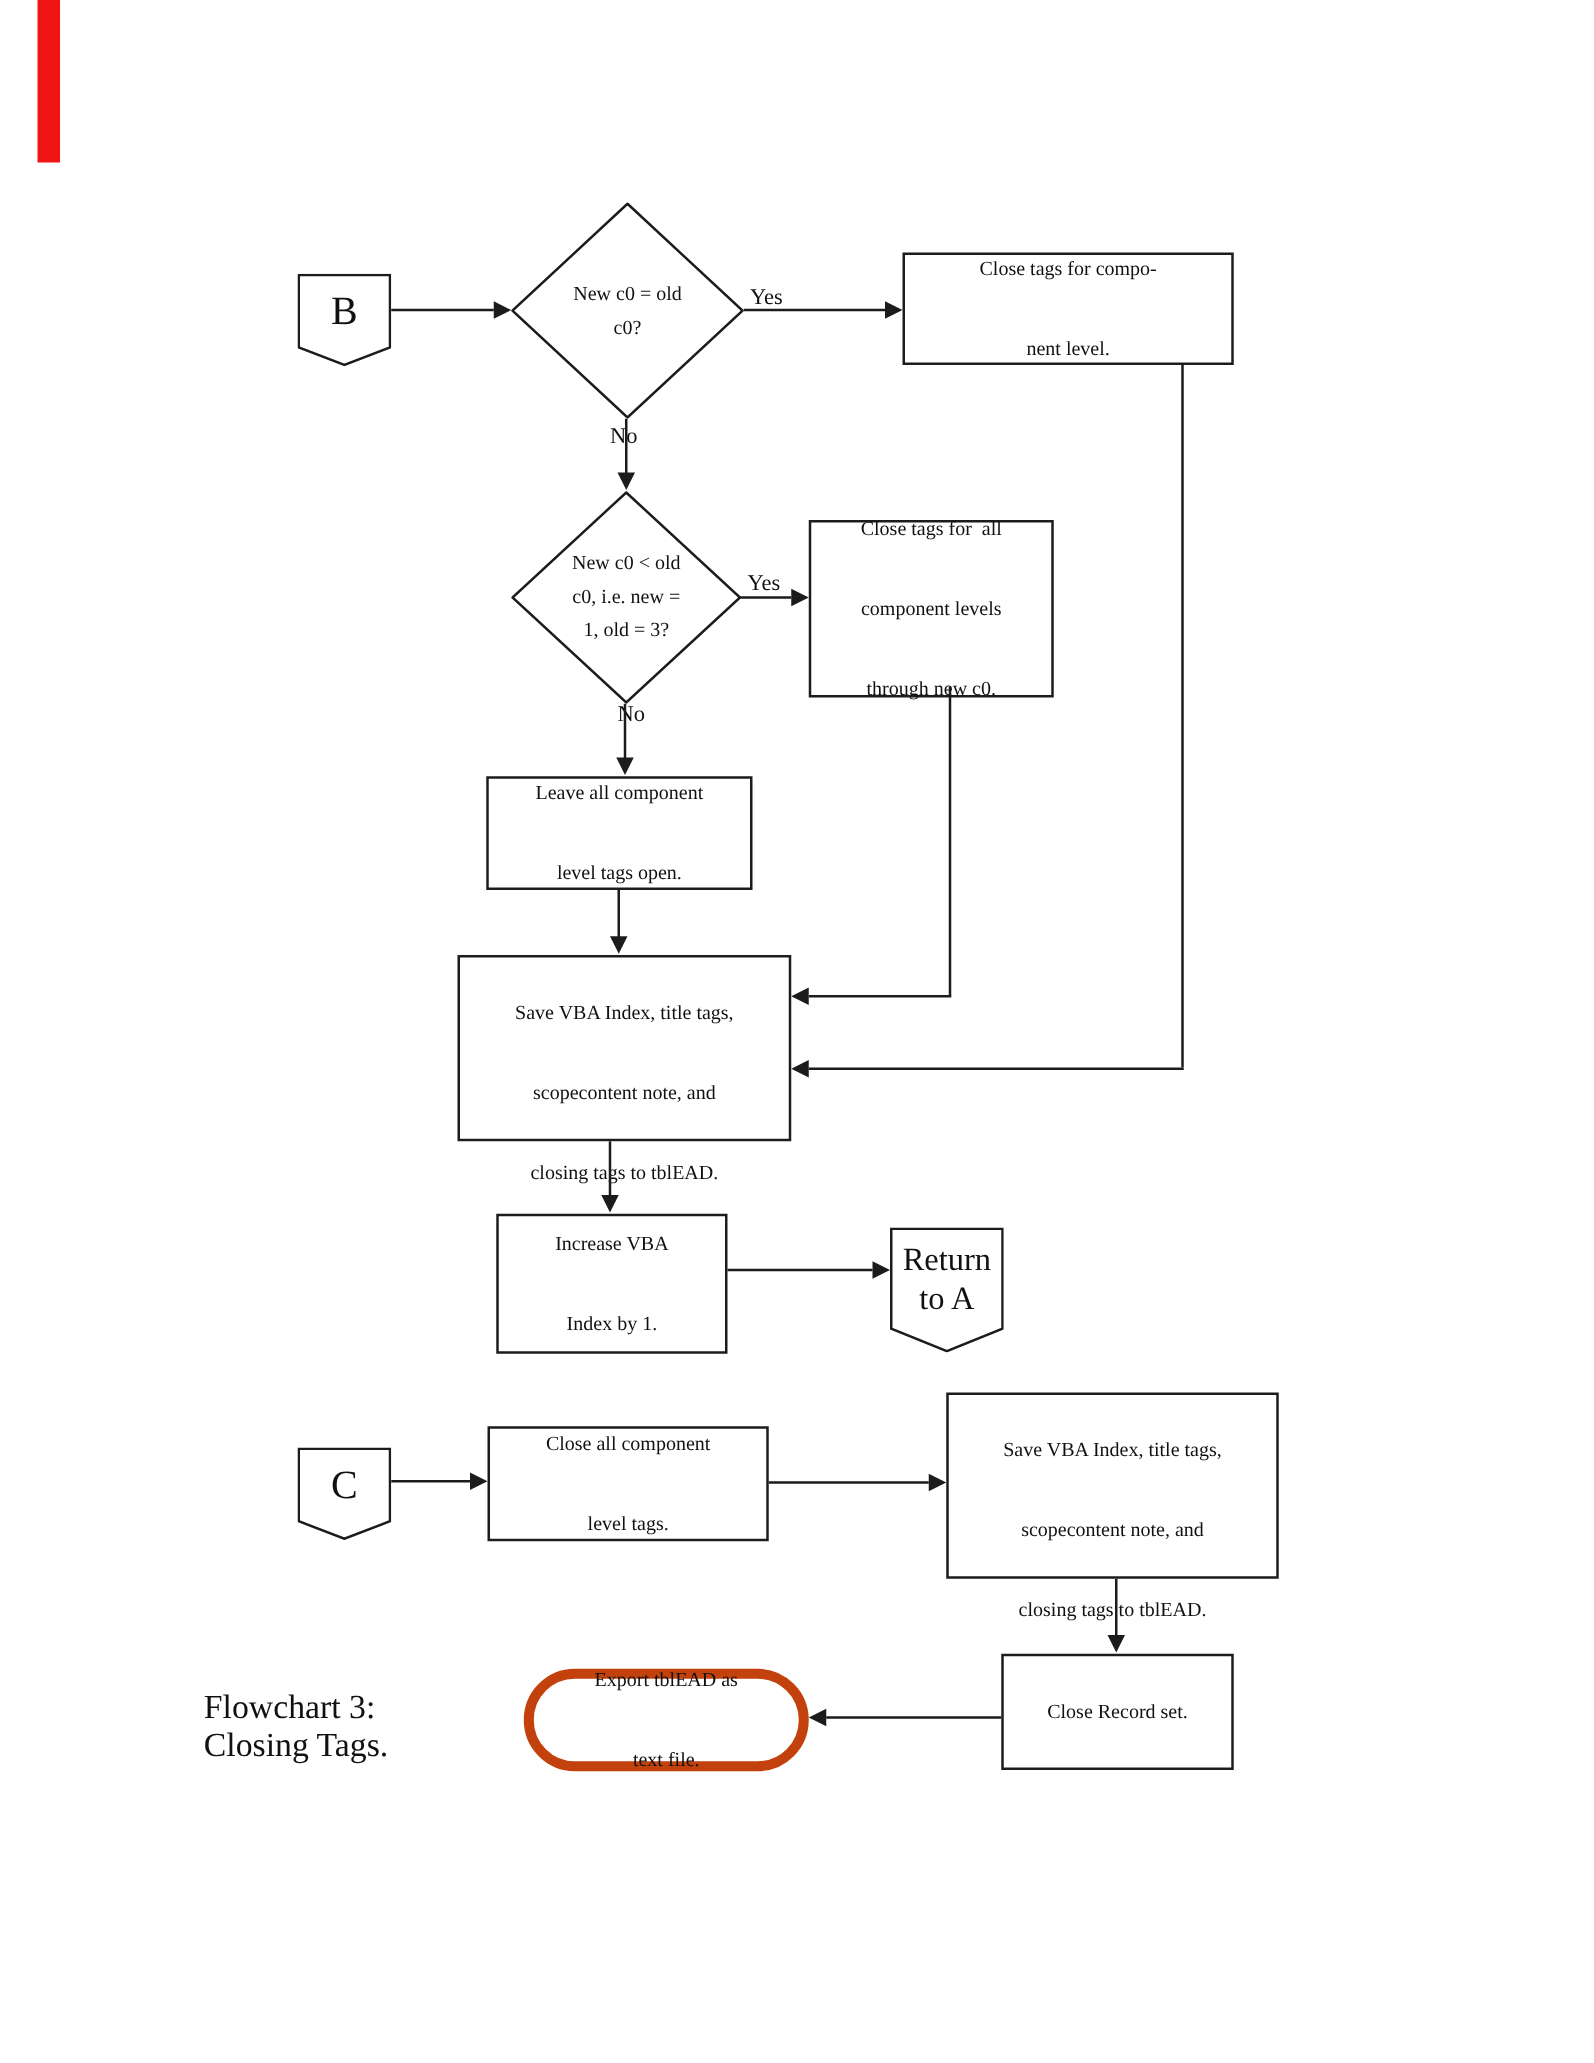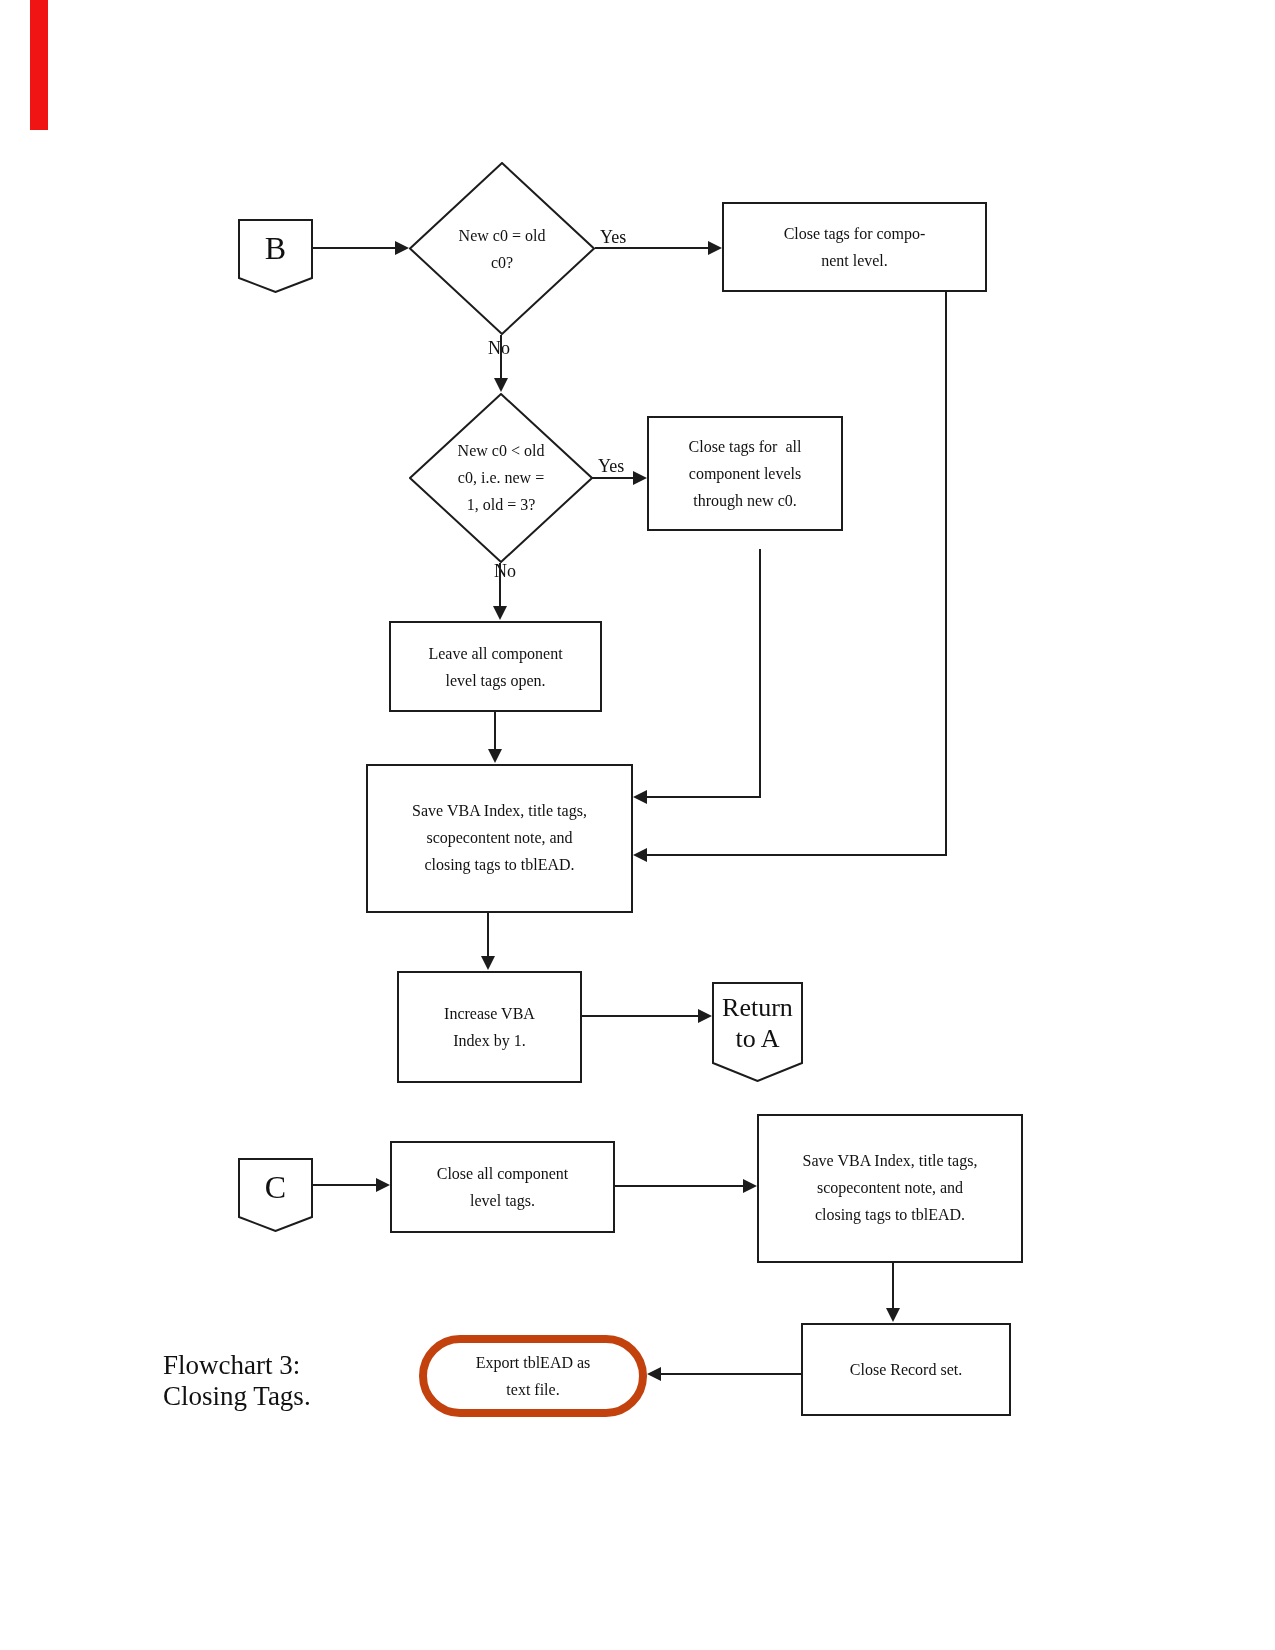--- a/index.html
+++ b/index.html
@@ -1,19 +1,19 @@
 <!DOCTYPE html>
 <html><head>
 <meta charset="utf-8">
 <style>
   html,body{margin:0;padding:0;background:#ffffff;}
   .canvas{position:relative;width:1275px;height:1650px;background:#ffffff;overflow:hidden;
           font-family:"Liberation Serif","DejaVu Serif",serif;color:#111;}
   .redbar{position:absolute;left:30px;top:0;width:18px;height:130px;background:#f01414;}
-  .node{position:absolute;box-sizing:border-box;}
+  .node{position:absolute;box-sizing:border-box;gap:37px;}
   .rect{border:2px solid #1c1c1c;background:#fff;display:flex;flex-direction:column;
         align-items:center;justify-content:center;text-align:center;}
   .rect.toppad{justify-content:flex-start;padding-top:31px;}
   .node-line{white-space:pre;font-size:16px;line-height:27px;}
   .stadium{border:8px solid #c2410c;border-radius:41px;background:#fff;display:flex;flex-direction:column;
         align-items:center;justify-content:center;text-align:center;}
   .shapebox{position:absolute;}
   .shapebox svg{display:block;}
   .overlay{position:absolute;left:0;top:0;width:100%;display:flex;flex-direction:column;
         align-items:center;text-align:center;}
@@ -62,21 +62,21 @@
     <svg width="184" height="170" viewBox="0 0 184 170">
       <polygon points="92,1 183,85 92,169 1,85" fill="#ffffff" stroke="#1c1c1c" stroke-width="2"></polygon>
     </svg>
     <div class="overlay" style="top:44px;">
       <div class="node-line">New c0 &lt; old</div>
       <div class="node-line">c0, i.e. new =</div>
       <div class="node-line">1, old = 3?</div>
     </div>
   </div>
 
-  <div class="node rect" style="left:647px;top:416px;width:196px;height:115px;">
+  <div class="node rect" style="left:647px;top:416px;width:196px;height:142px;">
     <div class="node-line">Close tags for  all</div>
     <div class="node-line">component levels</div>
     <div class="node-line">through new c0.</div>
   </div>
 
   <div class="node rect" style="left:389px;top:621px;width:213px;height:91px;">
     <div class="node-line">Leave all component</div>
     <div class="node-line">level tags open.</div>
   </div>
 
@@ -114,21 +114,21 @@
     <div class="node-line">Close all component</div>
     <div class="node-line">level tags.</div>
   </div>
 
   <div class="node rect toppad" style="left:757px;top:1114px;width:266px;height:149px;">
     <div class="node-line">Save VBA Index, title tags,</div>
     <div class="node-line">scopecontent note, and</div>
     <div class="node-line">closing tags to tblEAD.</div>
   </div>
 
-  <div class="node rect toppad" style="left:801px;top:1323px;width:210px;height:93px;">
+  <div class="node rect toppad" style="left:801px;top:1323px;width:186px;height:93px;">
     <div class="node-line">Close Record set.</div>
   </div>
 
   <div class="node stadium" style="left:419px;top:1335px;width:228px;height:82px;">
     <div class="node-line">Export tblEAD as</div>
     <div class="node-line">text file.</div>
   </div>
 
   <div class="lbl" style="left:600px;top:226px;">Yes</div>
   <div class="lbl" style="left:488px;top:337px;">No</div>

